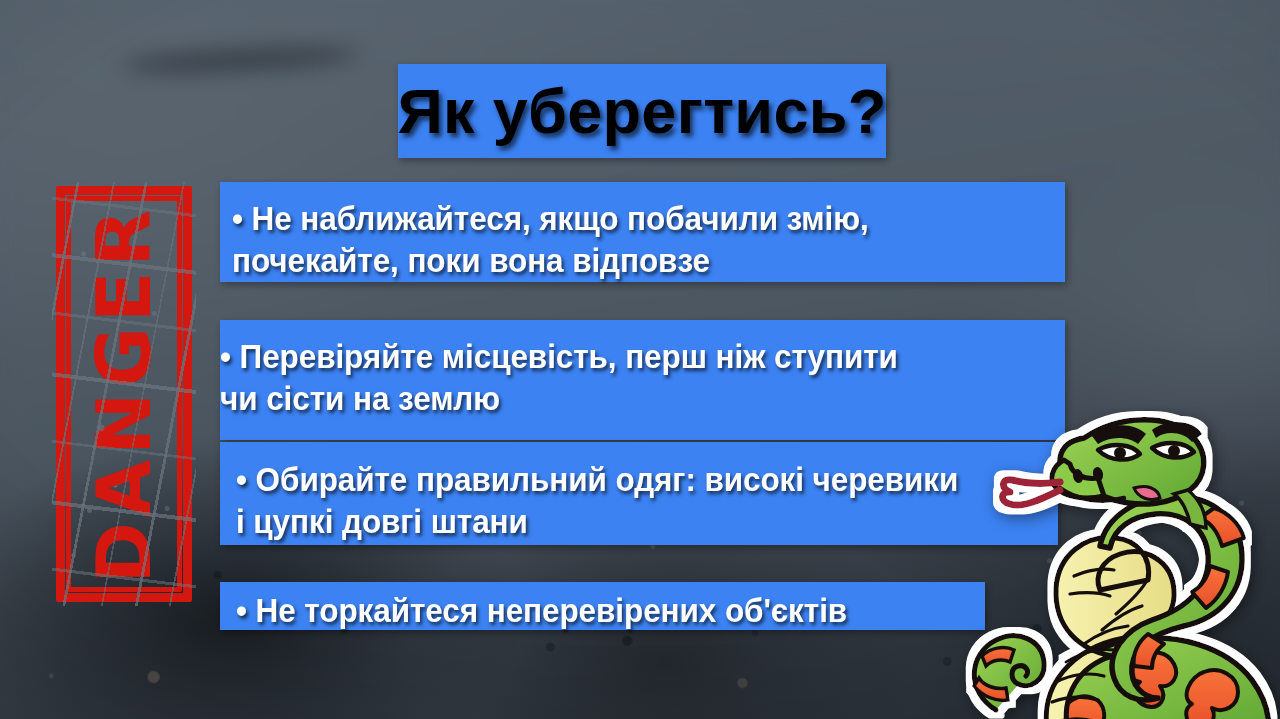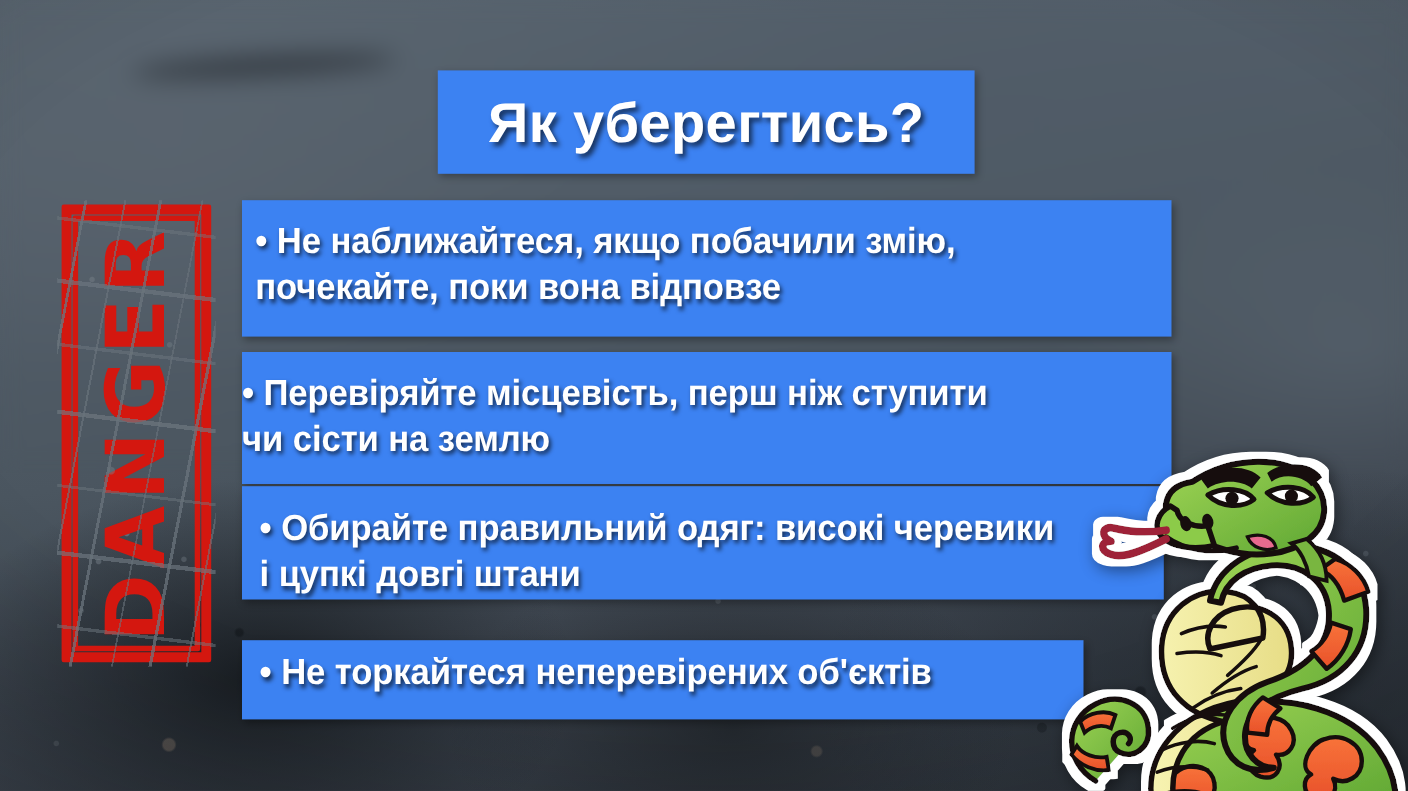--- a/index.html
+++ b/index.html
@@ -148,24 +148,24 @@
   .panel {
     position:absolute;
     background:#3c82f2;
     box-shadow:2px 3px 7px rgba(0,0,0,.33);
   }
   .panel-title {
     left:398px; top:64px; width:488px; height:94px;
     display:flex; align-items:center; justify-content:center;
   }
   .title-text {
-    color:#ffffff;
+    color:#000000;
     font-family:"Liberation Sans", sans-serif;
     font-weight:700;
-    font-size:51px;
+    font-size:63px;
     line-height:1;
     letter-spacing:.3px;
     white-space:nowrap;
     text-shadow:3px 4px 5px rgba(0,0,0,.62);
   }
 
   .bullets { position:absolute; left:220px; top:182px; }
 
   .panel-b { position:relative; background:#3c82f2; box-shadow:2px 3px 7px rgba(0,0,0,.33); }
 
@@ -175,24 +175,24 @@
     font-weight:700;
     font-size:33px;
     line-height:42px;
     letter-spacing:-0.1px;
     text-shadow:2px 3px 4px rgba(0,0,0,.66);
     transform:scaleX(.955);
     transform-origin:left center;
     white-space:pre-line;
   }
 
-  .b1 { position:absolute; left:0;   top:0;   width:845px; height:124px; padding:16px 10px 0 12px; }
+  .b1 { position:absolute; left:0;   top:0;   width:845px; height:100px; padding:16px 10px 0 12px; }
   .b2 { position:absolute; left:0;   top:138px; width:845px; height:120px; padding:16px 10px 0 0; }
   .b3 { position:absolute; left:0;   top:260px; width:838px; height:103px; padding:17px 10px 0 16px; }
-  .b4 { position:absolute; left:0;   top:400px; width:765px; height:72px;  padding:8px 10px 0 16px; }
+  .b4 { position:absolute; left:0;   top:400px; width:765px; height:48px;  padding:8px 10px 0 16px; }
 
   
   .snake {
     position:absolute; left:952px; top:404px;
     width:340px; height:330px;
     filter:drop-shadow(3px 4px 7px rgba(0,0,0,.42));
   }
   .snake svg { display:block; width:100%; height:100%; }
 </style>
 </head>

